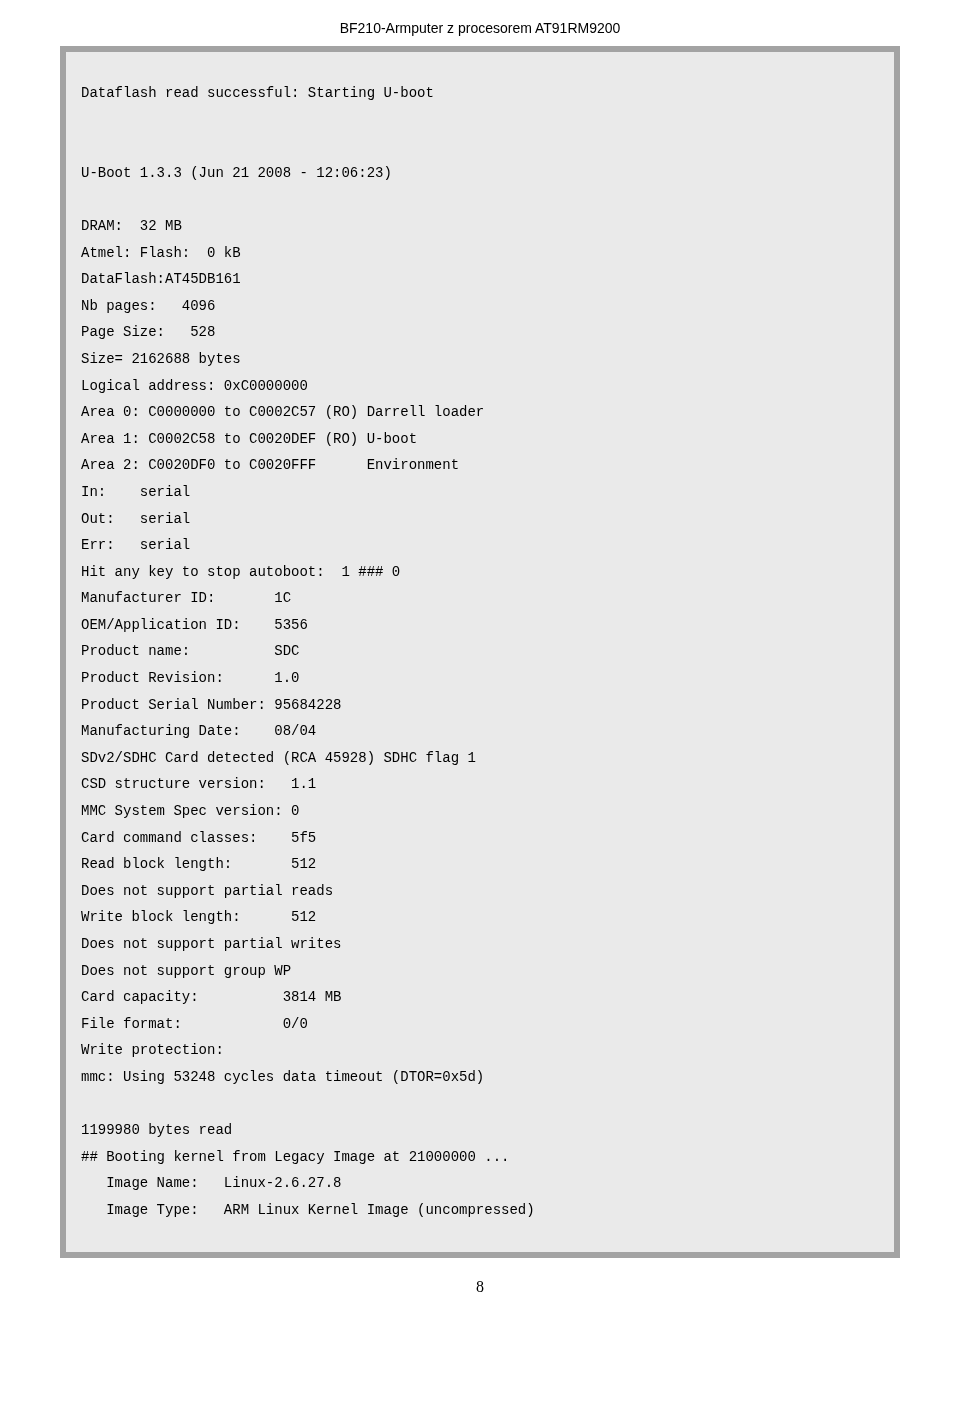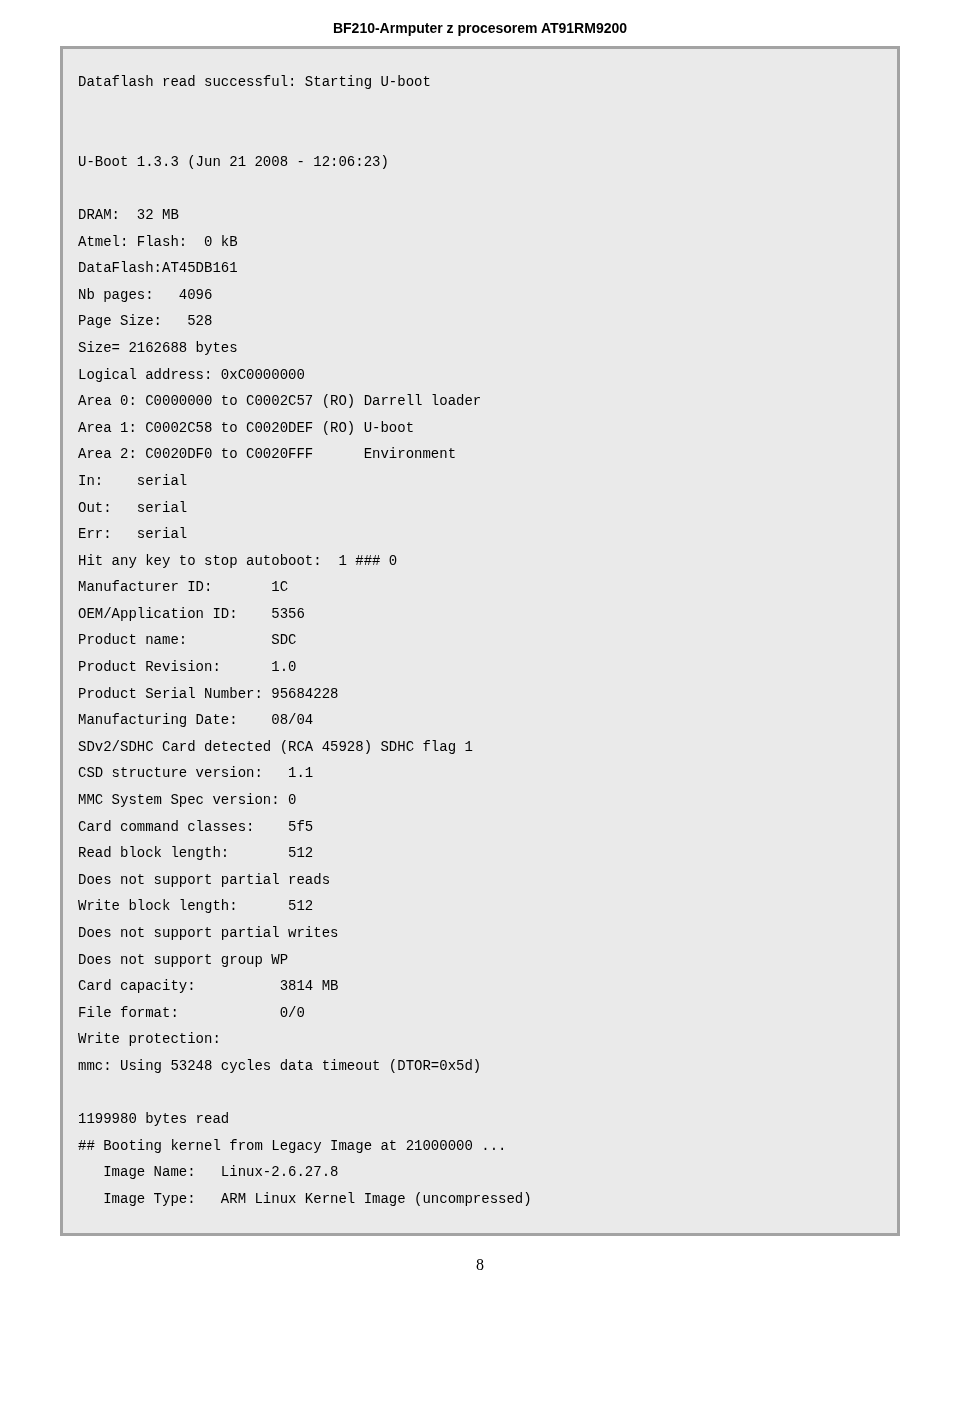--- a/index.html
+++ b/index.html
@@ -12,29 +12,29 @@
       margin: 0 auto;
       font-family: Georgia, 'Times New Roman', serif;
       background: #ffffff;
       color: #000000;
     }
     .page {
       padding: 20px 60px 40px 60px;
     }
     .header {
       text-align: center;
-      font-weight: bold;
+      font-weight: normal;
       font-size: 14px;
       margin-bottom: 10px;
       font-family: Arial, sans-serif;
     }
     .console-box {
       background: #eaeaea;
-      border: 3px solid #a3a3a3;
-      padding: 20px 15px;
+      border: 6px solid #a3a3a3;
+      padding: 28px 15px;
       font-family: 'Courier New', Courier, monospace;
       font-size: 14px;
       line-height: 1.9;
       white-space: pre;
       color: #000000;
     }
     .page-number {
       text-align: center;
       margin-top: 20px;
       font-size: 16px;

